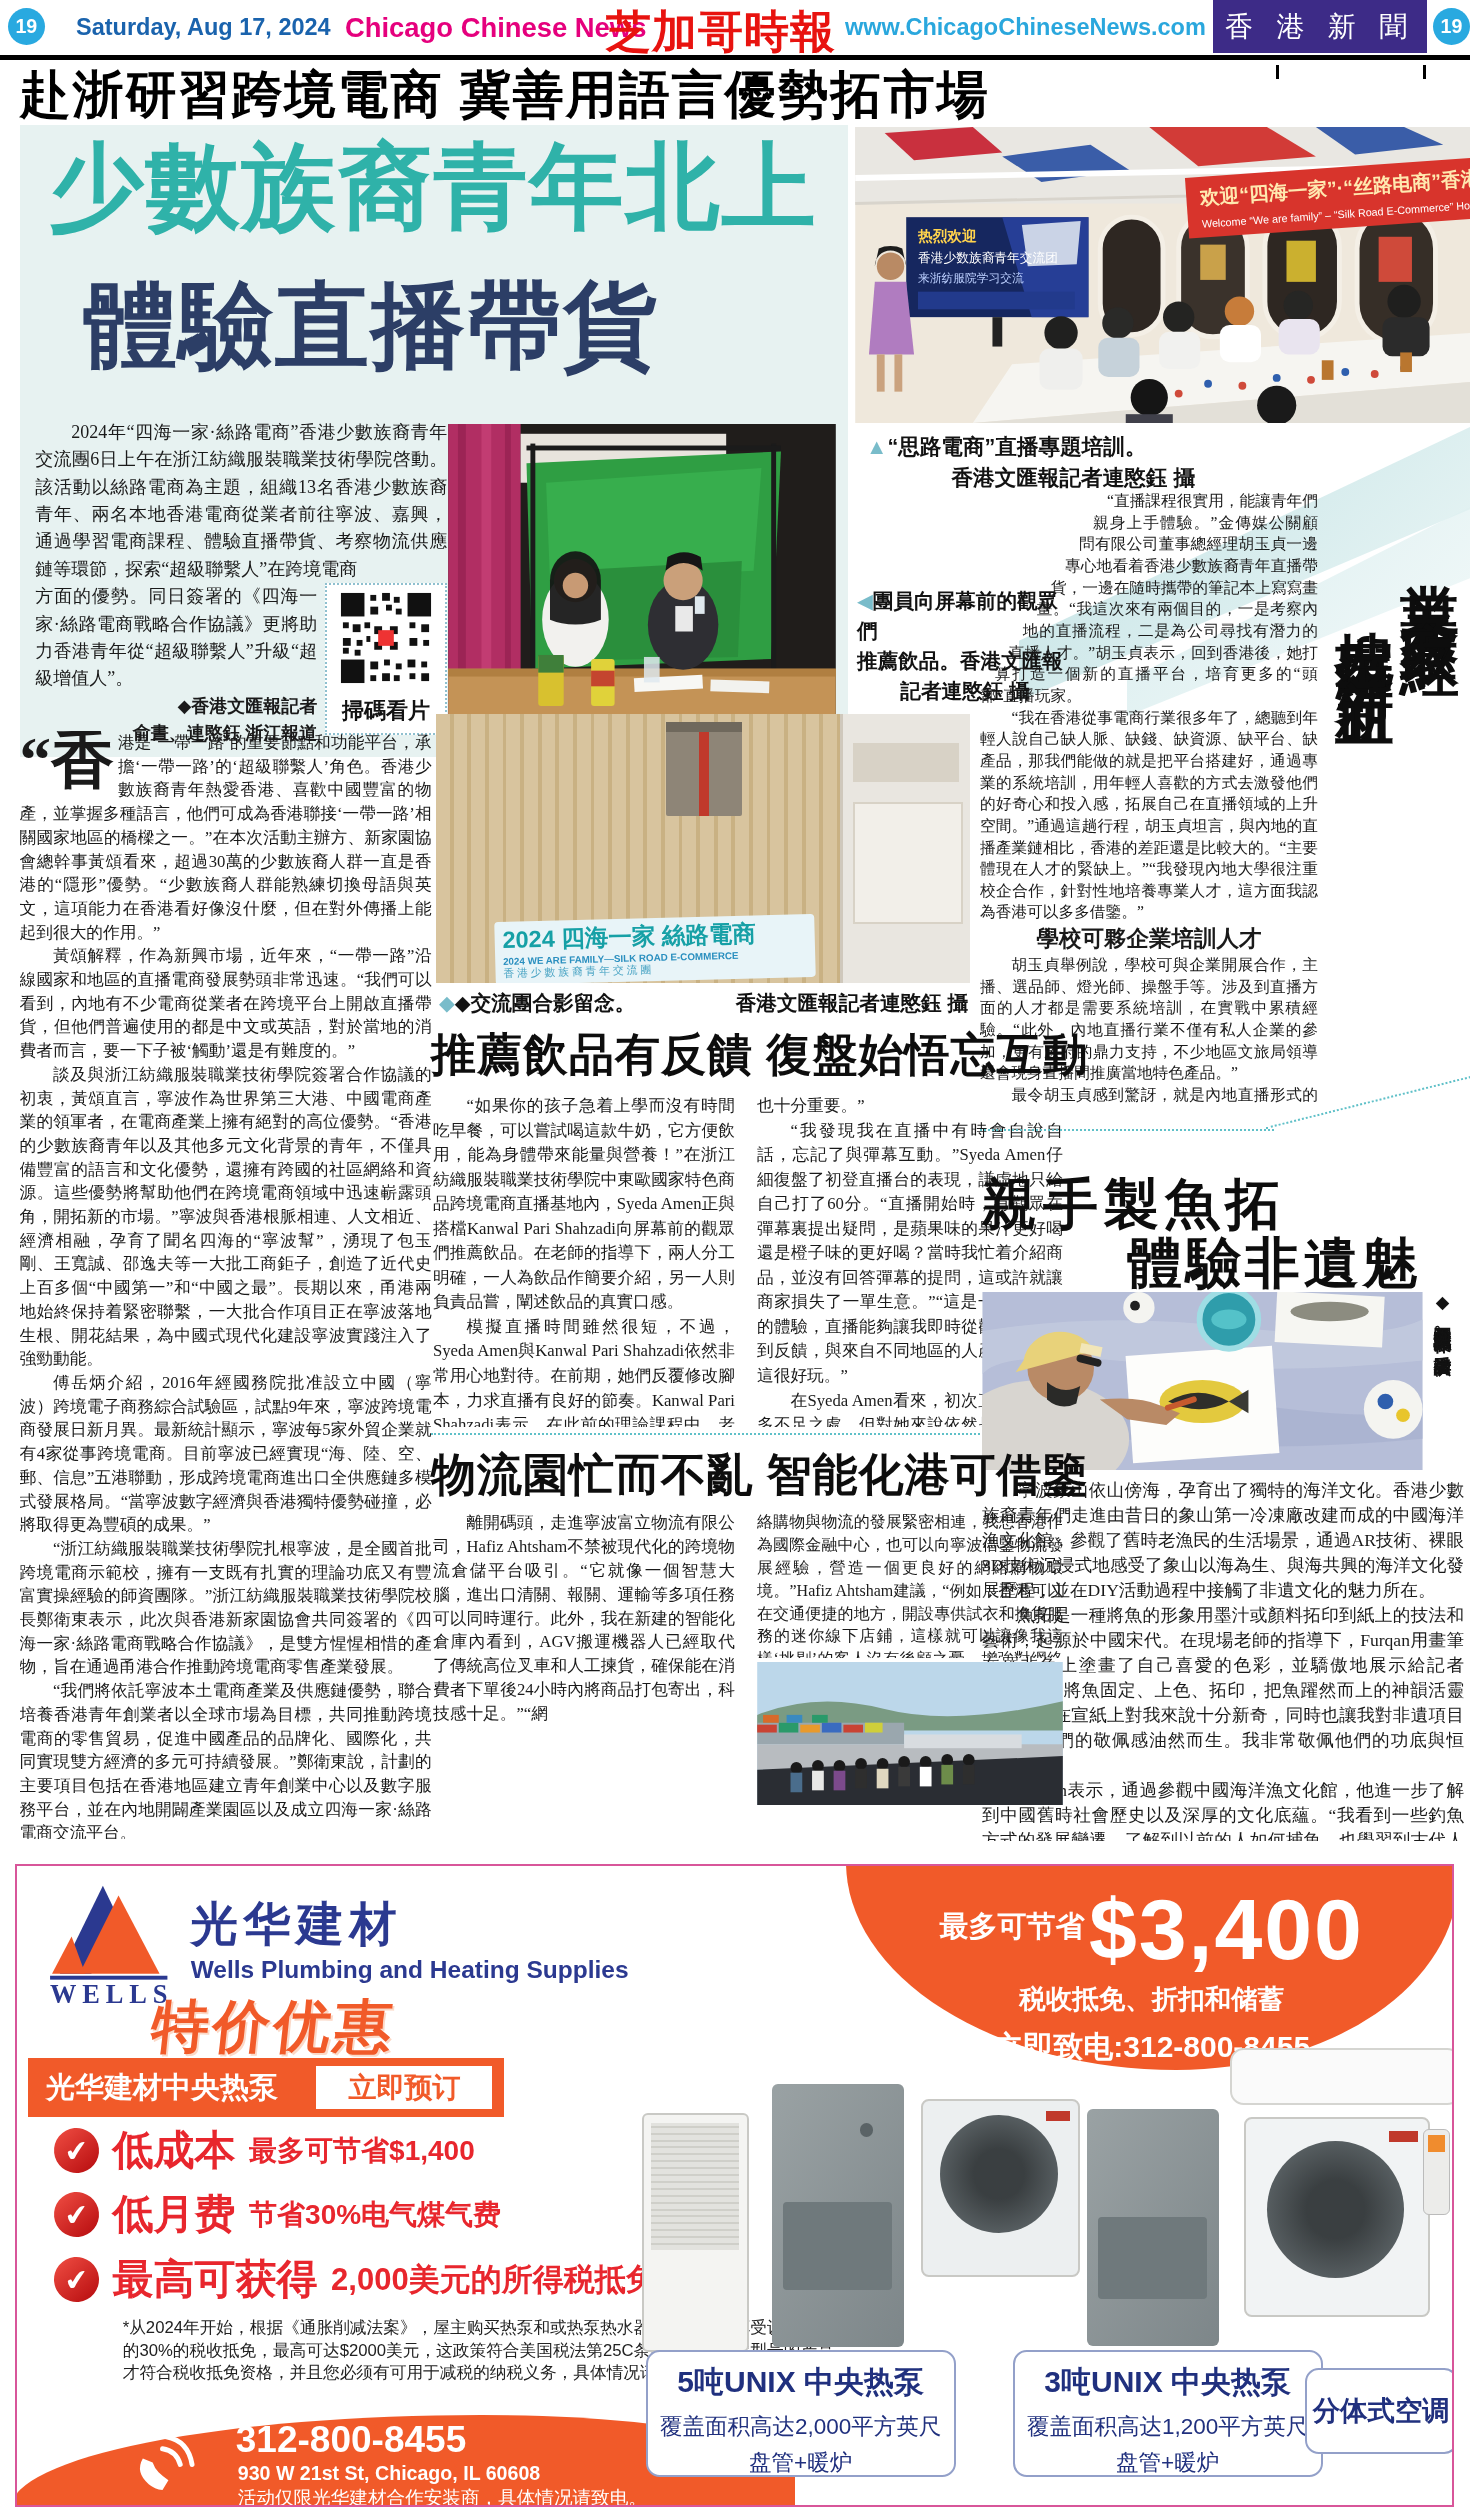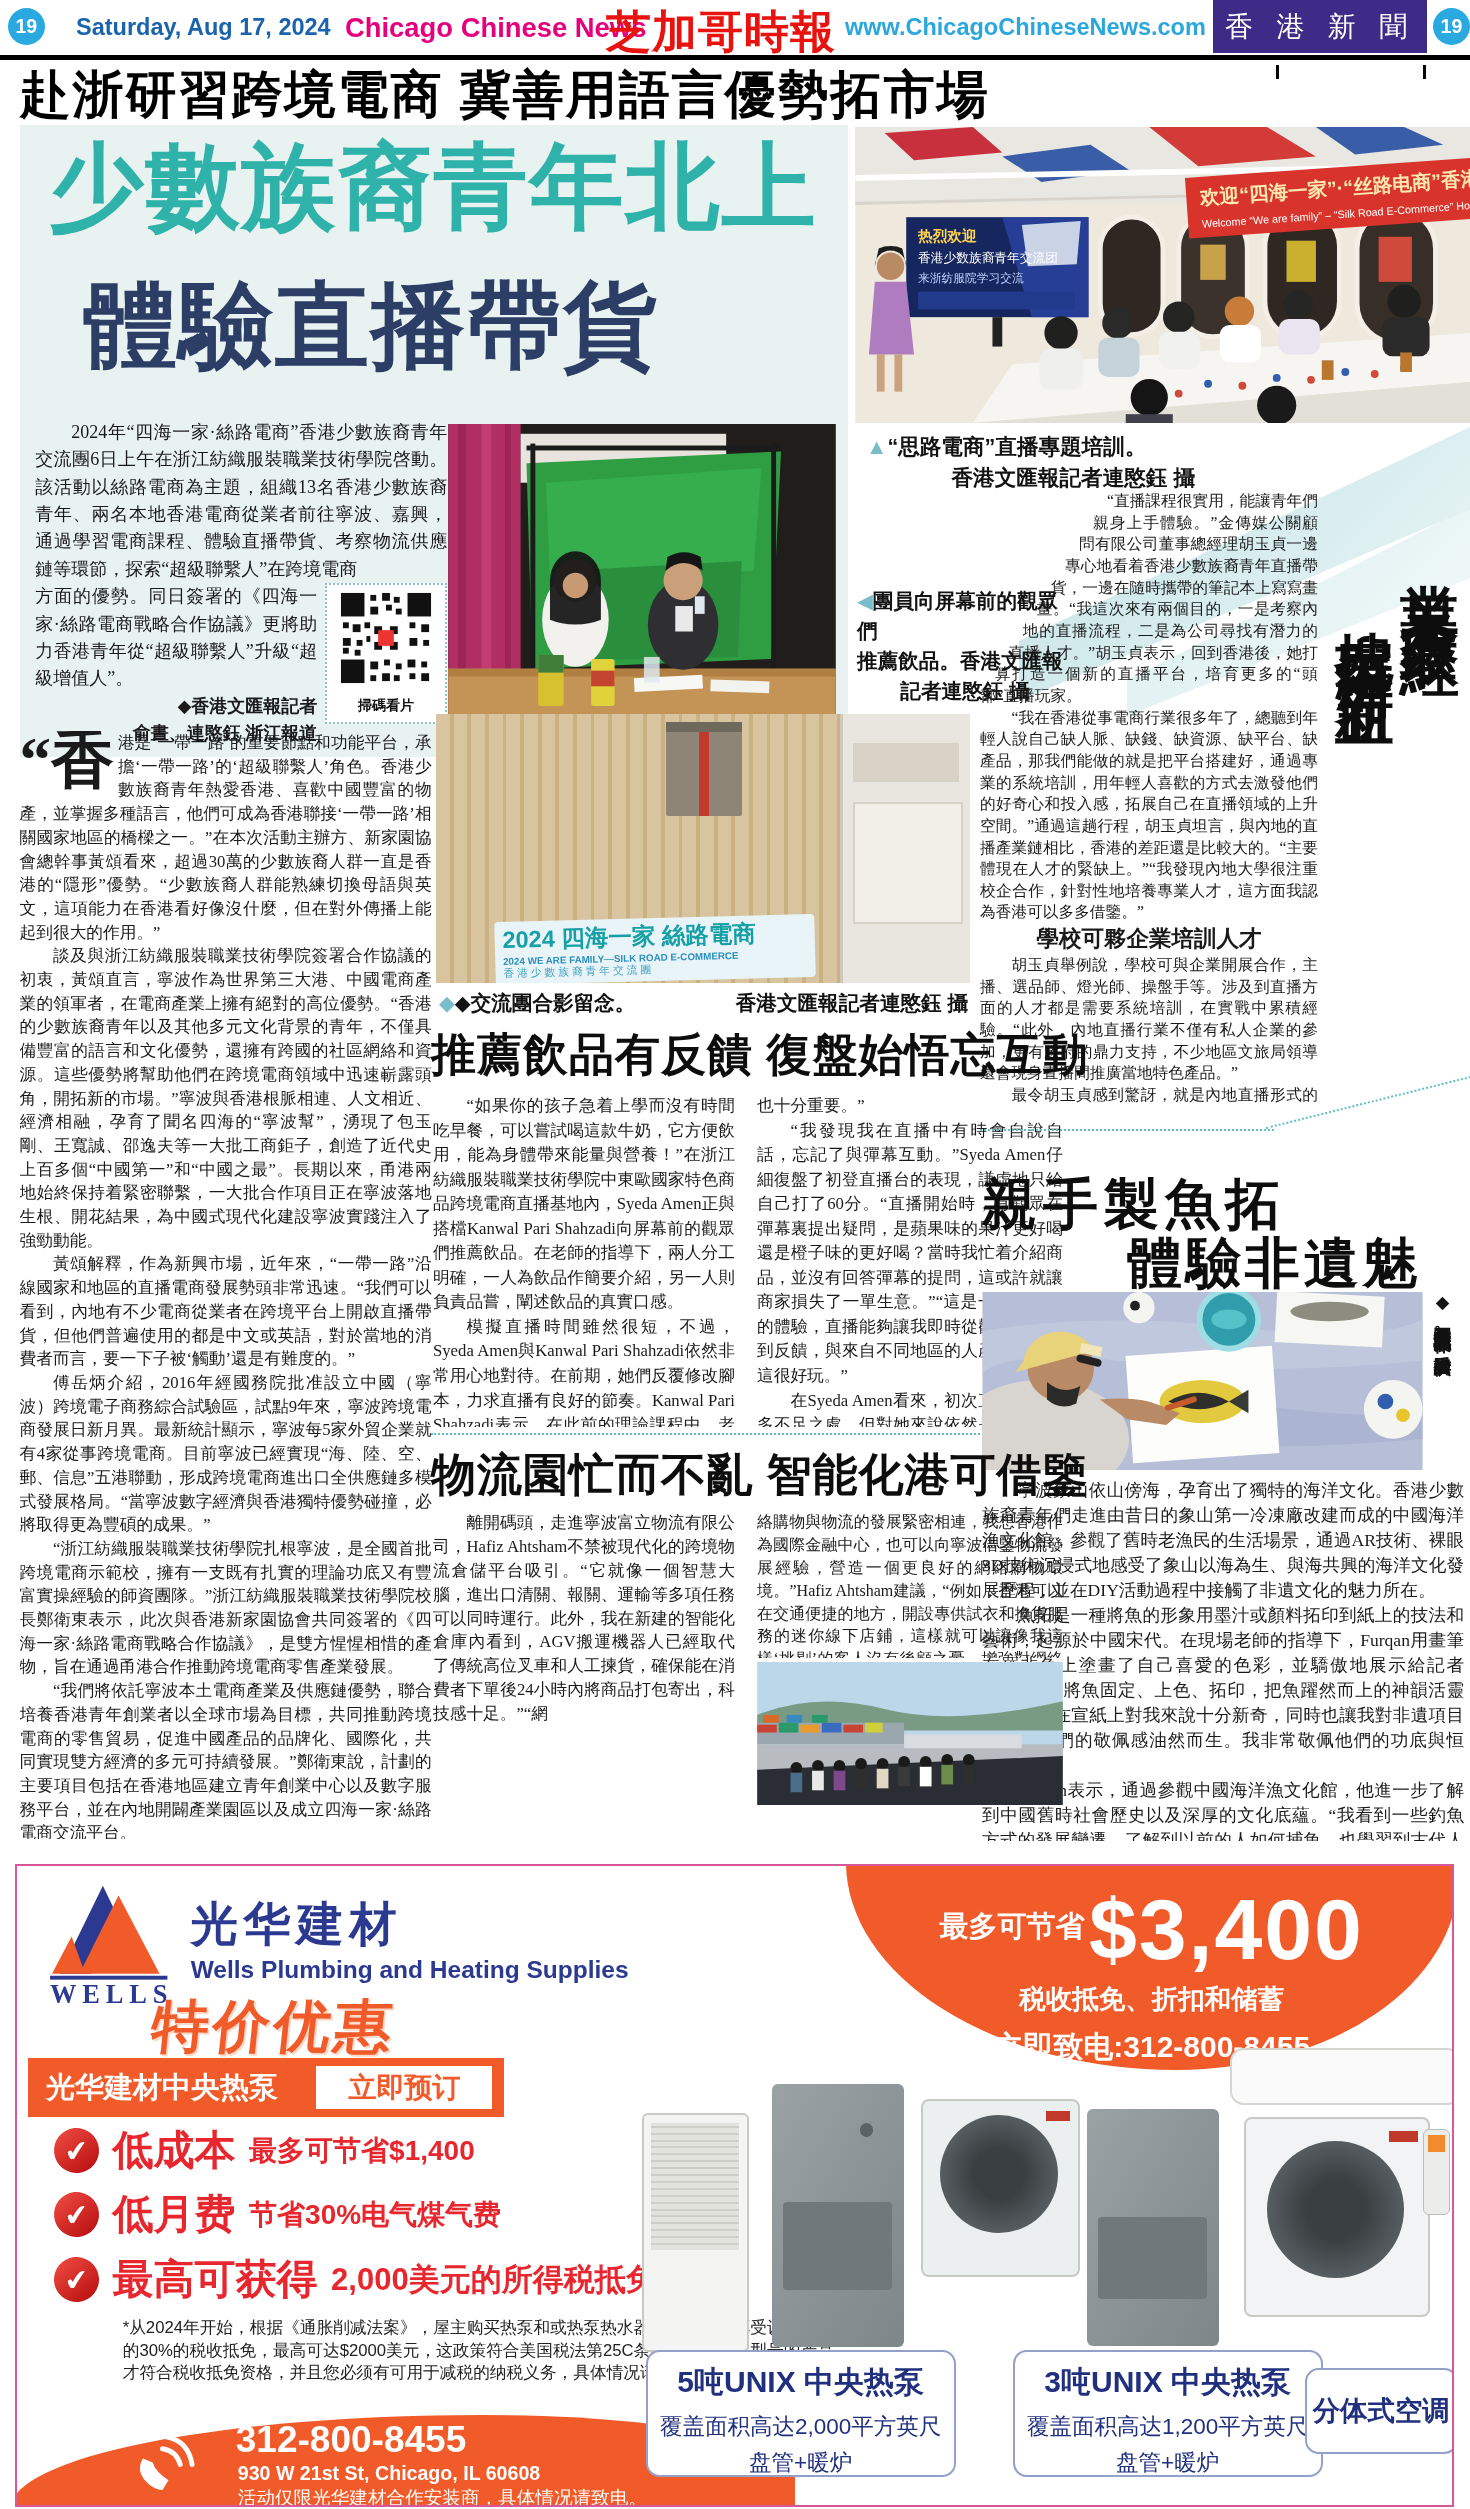--- a/index.html
+++ b/index.html
@@ -124,21 +124,21 @@
                 <rect x="36" y="42" width="3" height="3"></rect>
                   <rect x="42" y="42" width="4" height="4"></rect>
                 <rect x="16" y="16" width="16" height="16" fill="#fff"></rect>
                 <rect x="18" y="18" width="4" height="4"></rect>
                   <rect x="26" y="18" width="4" height="4"></rect>
                 <rect x="18" y="26" width="4" height="4"></rect>
                   <rect x="26" y="26" width="4" height="4"></rect>
               </g>
               <rect x="20" y="20" width="8" height="8" fill="#e33"></rect>
             </svg>
-            <div class="cap" style="font-size:14px;margin-top:2px;">掃碼看片</div>
+            <div class="cap" style="font-size:22px;margin-top:2px;">掃碼看片</div>
           </div>
         </div>
       </div>
     </div>
 
     <div class="abs" style="left:428px;top:299px;width:388px;height:323px;overflow:hidden;">
       <svg width="388" height="323" viewBox="0 0 396 330">
         <rect width="396" height="330" fill="#201d1b"></rect>
         <rect x="0" y="0" width="74" height="330" fill="#b12e63"></rect>
         <rect x="10" y="0" width="8" height="330" fill="#9c2455"></rect>
@@ -289,22 +289,22 @@
     <p class="subhead2">學校可夥企業培訓人才</p>
     <p>胡玉貞舉例說，學校可與企業開展合作，主播、選品師、燈光師、操盤手等。涉及到直播方面的人才都是需要系統培訓，在實戰中累積經驗。“此外，內地直播行業不僅有私人企業的參加，更有政府的鼎力支持，不少地區文旅局領導還會現身直播間推廣當地特色產品。”</p>
     <p>最令胡玉貞感到驚訝，就是內地直播形式的多樣性。“以直播地點為例，直播不僅局限在室內專業的直播間裏，市場與田野等融合產品特點的地點都可以成為直播現場，為直播增色，可進行文旅推廣，振興地方經濟。”胡玉貞興奮地說，“香港青年們具備國際視野，對鏡頭敏感度高，我相信通過與內地的交流，他們能學習到新的知識，對直播有更深入的了解與思考。”</p>
   </div>
 
   <div class="abs bodycol" style="left:19.6px;top:731px;width:412px;height:1108px;font-size:16.7px;line-height:1.42;">
     <p class="noind" style="text-indent:0;">
       <span class="dropcap">“香</span>
       <span>港是‘一帶一路’的重要節點和功能平台，承擔‘一帶一路’的‘超級聯繫人’角色。香港少數族裔青年熱愛香港、喜歡中國豐富的物產，並掌握多種語言，他們可成為香港聯接‘一帶一路’相關國家地區的橋樑之一。”在本次活動主辦方、新家園協會總幹事黃頌看來，超過30萬的少數族裔人群一直是香港的“隱形”優勢。“少數族裔人群能熟練切換母語與英文，這項能力在香港看好像沒什麼，但在對外傳播上能起到很大的作用。”</span>
     </p>
+    <p>黃頌解釋，作為新興市場，近年來，“一帶一路”沿線國家和地區的直播電商發展勢頭非常迅速。“我們可以看到，內地有不少電商從業者在跨境平台上開啟直播帶貨，但他們普遍使用的都是中文或英語，對於當地的消費者而言，要一下子被‘觸動’還是有難度的。”</p>
     <p>談及與浙江紡織服裝職業技術學院簽署合作協議的初衷，黃頌直言，寧波作為世界第三大港、中國電商產業的領軍者，在電商產業上擁有絕對的高位優勢。“香港的少數族裔青年以及其他多元文化背景的青年，不僅具備豐富的語言和文化優勢，還擁有跨國的社區網絡和資源。這些優勢將幫助他們在跨境電商領域中迅速嶄露頭角，開拓新的市場。”寧波與香港根脈相連、人文相近、經濟相融，孕育了聞名四海的“寧波幫”，湧現了包玉剛、王寬誠、邵逸夫等一大批工商鉅子，創造了近代史上百多個“中國第一”和“中國之最”。長期以來，甬港兩地始終保持着緊密聯繫，一大批合作項目正在寧波落地生根、開花結果，為中國式現代化建設寧波實踐注入了強勁動能。</p>
-    <p>黃頌解釋，作為新興市場，近年來，“一帶一路”沿線國家和地區的直播電商發展勢頭非常迅速。“我們可以看到，內地有不少電商從業者在跨境平台上開啟直播帶貨，但他們普遍使用的都是中文或英語，對於當地的消費者而言，要一下子被‘觸動’還是有難度的。”</p>
     <p>傅岳炳介紹，2016年經國務院批准設立中國（寧波）跨境電子商務綜合試驗區，試點9年來，寧波跨境電商發展日新月異。最新統計顯示，寧波每5家外貿企業就有4家從事跨境電商。目前寧波已經實現“海、陸、空、郵、信息”五港聯動，形成跨境電商進出口全供應鏈多模式發展格局。“當寧波數字經濟與香港獨特優勢碰撞，必將取得更為豐碩的成果。”</p>
     <p>“浙江紡織服裝職業技術學院扎根寧波，是全國首批跨境電商示範校，擁有一支既有扎實的理論功底又有豐富實操經驗的師資團隊。”浙江紡織服裝職業技術學院校長鄭衛東表示，此次與香港新家園協會共同簽署的《四海一家·絲路電商戰略合作協議》，是雙方惺惺相惜的產物，旨在通過甬港合作推動跨境電商零售產業發展。</p>
     <p>“我們將依託寧波本土電商產業及供應鏈優勢，聯合培養香港青年創業者以全球市場為目標，共同推動跨境電商的零售貿易，促進中國產品的品牌化、國際化，共同實現雙方經濟的多元可持續發展。”鄭衛東說，計劃的主要項目包括在香港地區建立青年創業中心以及數字服務平台，並在內地開闢產業園區以及成立四海一家·絲路電商交流平台。</p>
   </div>
 
   <div class="abs" style="left:436px;top:714px;width:534px;height:269px;overflow:hidden;background:repeating-linear-gradient(90deg,#d8c49e 0 13.7px,#c9b183 13.7px 17.6px);">
     <div class="abs" style="right:0;top:0;width:127px;height:269px;background:#e9e6e0;border-left:3.9px solid #cfc8bc;">
       <div class="abs" style="left:9.8px;top:29px;width:106px;height:39px;background:#d8d2c6;"></div>
       <div class="abs" style="left:9.8px;top:88px;width:106px;height:118px;background:#f2efe9;border:2px solid #d8d2c6;"></div>
     </div>

